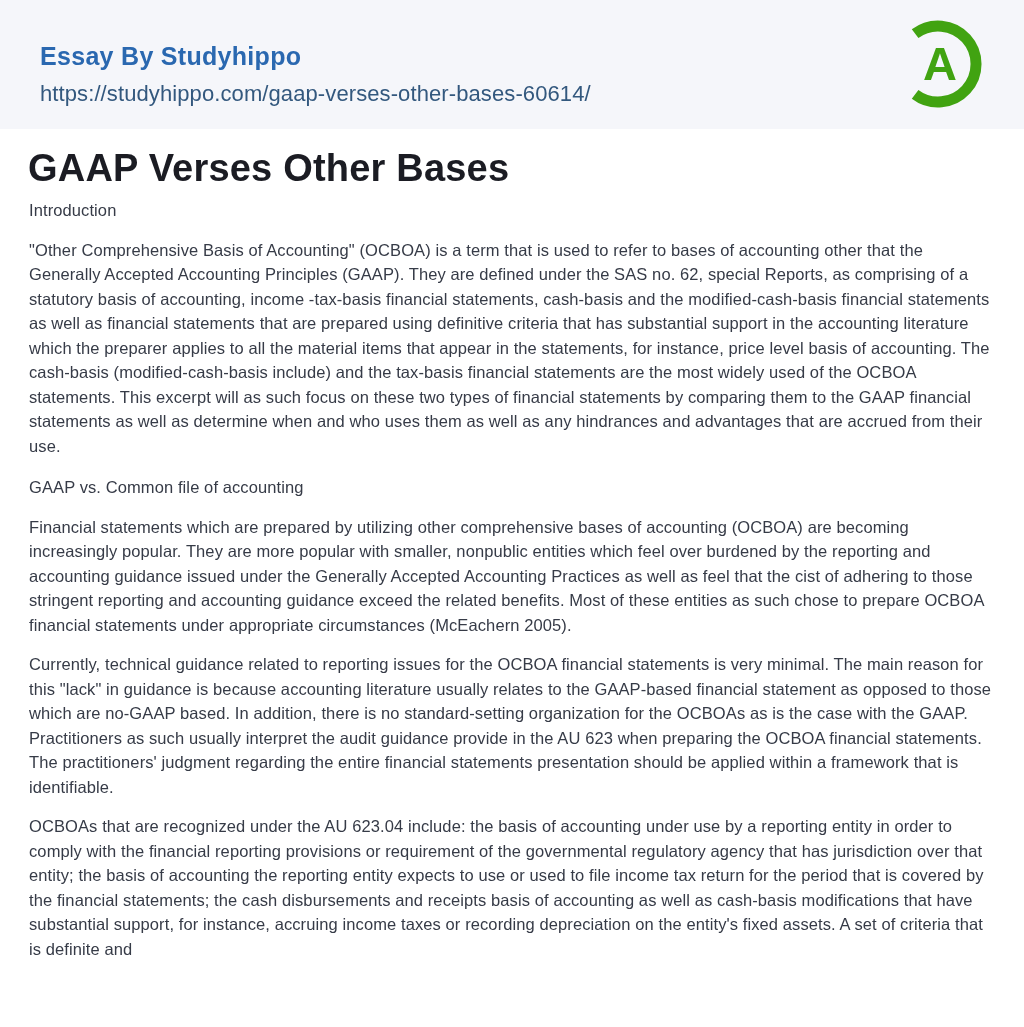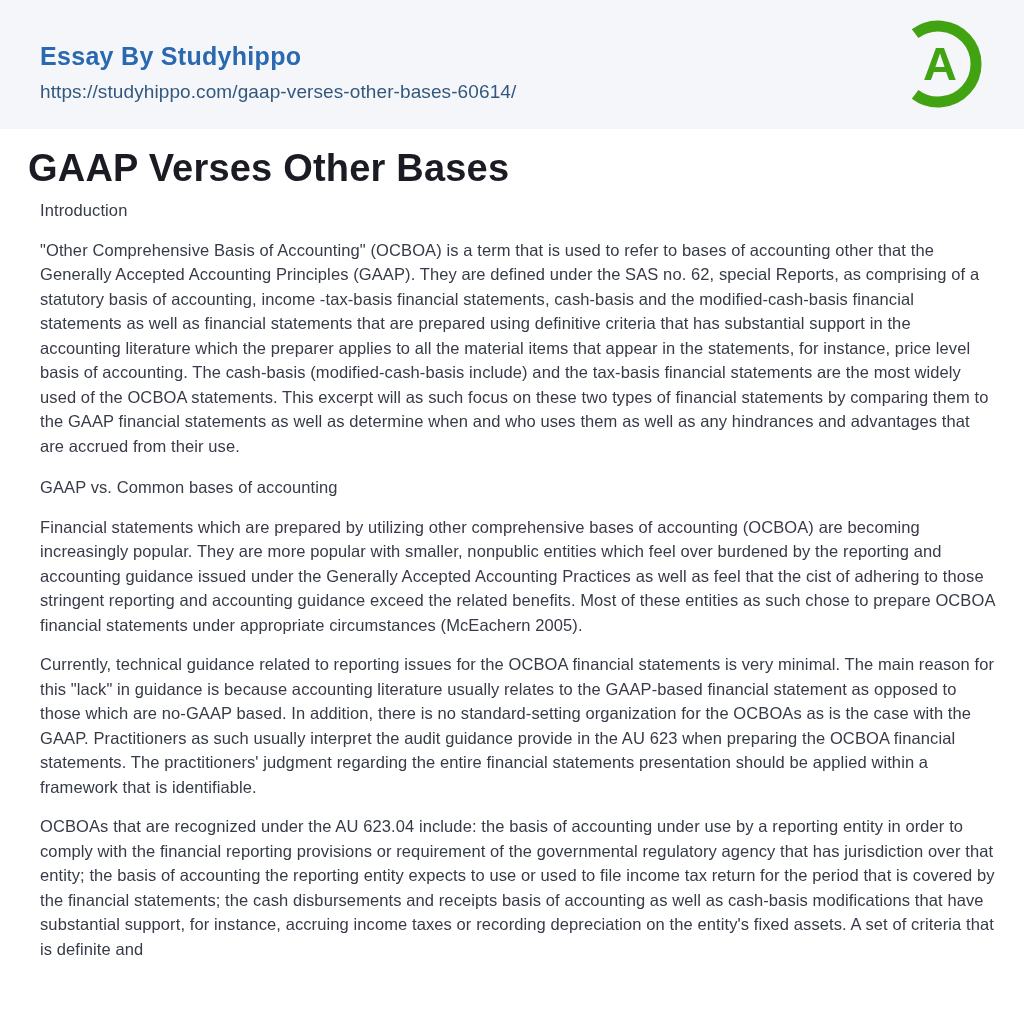--- a/index.html
+++ b/index.html
@@ -39,21 +39,21 @@
     font-weight: bold;
     letter-spacing: 0.3px;
     color: var(--brand-blue);
     text-decoration: none;
     cursor: pointer;
   }
   .page-url {
     position: absolute;
     left: 40px;
     top: 81px;
-    font-size: 19px;
+    font-size: 22px;
     font-weight: 400;
     letter-spacing: 0.1px;
     color: var(--url-blue);
     text-decoration: none;
     cursor: pointer;
   }
   .logo {
     position: absolute;
     left: 894px;
     top: 20px;
@@ -76,21 +76,21 @@
   }
   .article-title {
     margin: 19px 0 0 0;
     font-size: 38px;
     line-height: 40px;
     font-weight: bold;
     letter-spacing: 0.2px;
     color: var(--title-color);
   }
   .block {
-    margin: 15px 0 0 12px;
+    margin: 15px 0 0 1px;
     font-size: 16.5px;
     line-height: 24.5px;
     letter-spacing: 0.1px;
     color: var(--body-color);
   }
   .block.subheading {
     margin-top: 10px;
   }
   .block.paragraph + .block.subheading {
     margin-top: 17px;
@@ -110,21 +110,21 @@
     </svg>
   </div>
 
   <div class="main">
     <h1 class="article-title">GAAP Verses Other Bases</h1>
 
     <div class="block subheading">Introduction</div>
 
     <div class="block paragraph">"Other Comprehensive Basis of Accounting" (OCBOA) is a term that is used to refer to bases of accounting other that the Generally Accepted Accounting Principles (GAAP). They are defined under the SAS no. 62, special Reports, as comprising of a statutory basis of accounting, income -tax-basis financial statements, cash-basis and the modified-cash-basis financial statements as well as financial statements that are prepared using definitive criteria that has substantial support in the accounting literature which the preparer applies to all the material items that appear in the statements, for instance, price level basis of accounting. The cash-basis (modified-cash-basis include) and the tax-basis financial statements are the most widely used of the OCBOA statements. This excerpt will as such focus on these two types of financial statements by comparing them to the GAAP financial statements as well as determine when and who uses them as well as any hindrances and advantages that are accrued from their use.</div>
 
-    <div class="block subheading">GAAP vs. Common bases of accounting</div>
+    <div class="block subheading">GAAP vs. Common file of accounting</div>
 
     <div class="block paragraph">Financial statements which are prepared by utilizing other comprehensive bases of accounting (OCBOA) are becoming increasingly popular. They are more popular with smaller, nonpublic entities which feel over burdened by the reporting and accounting guidance issued under the Generally Accepted Accounting Practices as well as feel that the cist of adhering to those stringent reporting and accounting guidance exceed the related benefits. Most of these entities as such chose to prepare OCBOA financial statements under appropriate circumstances (McEachern 2005).</div>
 
     <div class="block paragraph">Currently, technical guidance related to reporting issues for the OCBOA financial statements is very minimal. The main reason for this "lack" in guidance is because accounting literature usually relates to the GAAP-based financial statement as opposed to those which are no-GAAP based. In addition, there is no standard-setting organization for the OCBOAs as is the case with the GAAP. Practitioners as such usually interpret the audit guidance provide in the AU 623 when preparing the OCBOA financial statements. The practitioners' judgment regarding the entire financial statements presentation should be applied within a framework that is identifiable.</div>
 
     <div class="block paragraph">OCBOAs that are recognized under the AU 623.04 include: the basis of accounting under use by a reporting entity in order to comply with the financial reporting provisions or requirement of the governmental regulatory agency that has jurisdiction over that entity; the basis of accounting the reporting entity expects to use or used to file income tax return for the period that is covered by the financial statements; the cash disbursements and receipts basis of accounting as well as cash-basis modifications that have substantial support, for instance, accruing income taxes or recording depreciation on the entity's fixed assets. A set of criteria that is definite and</div>
   </div>
 
 </div>
 

